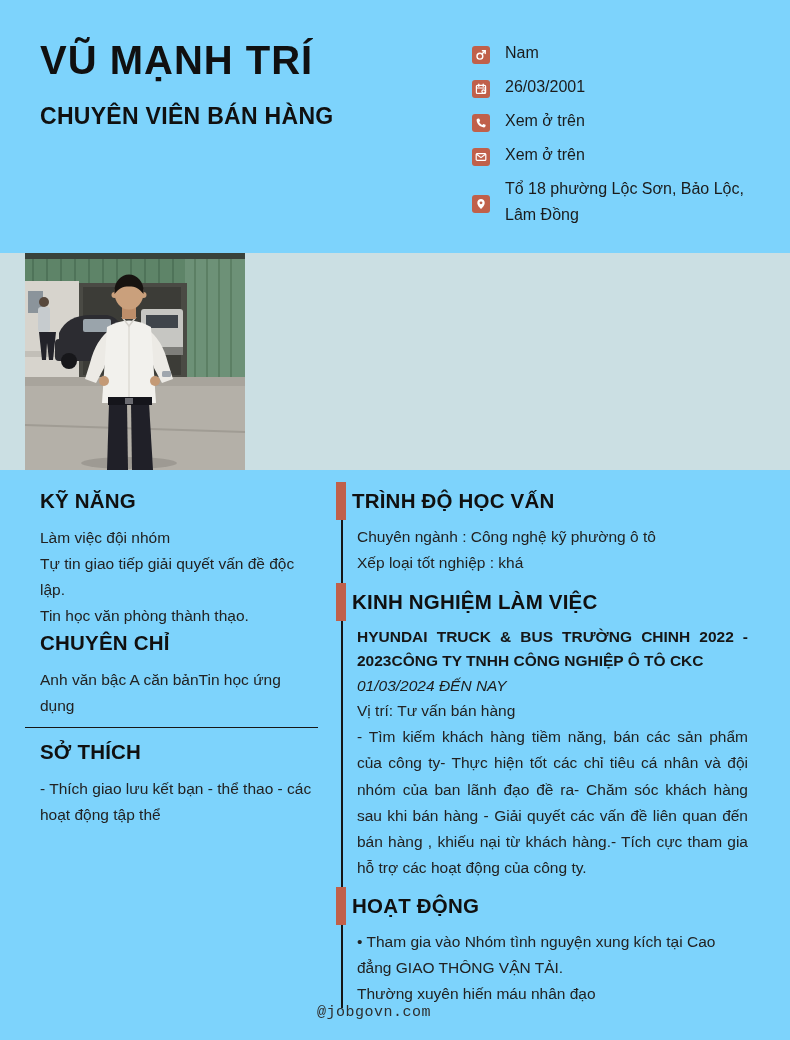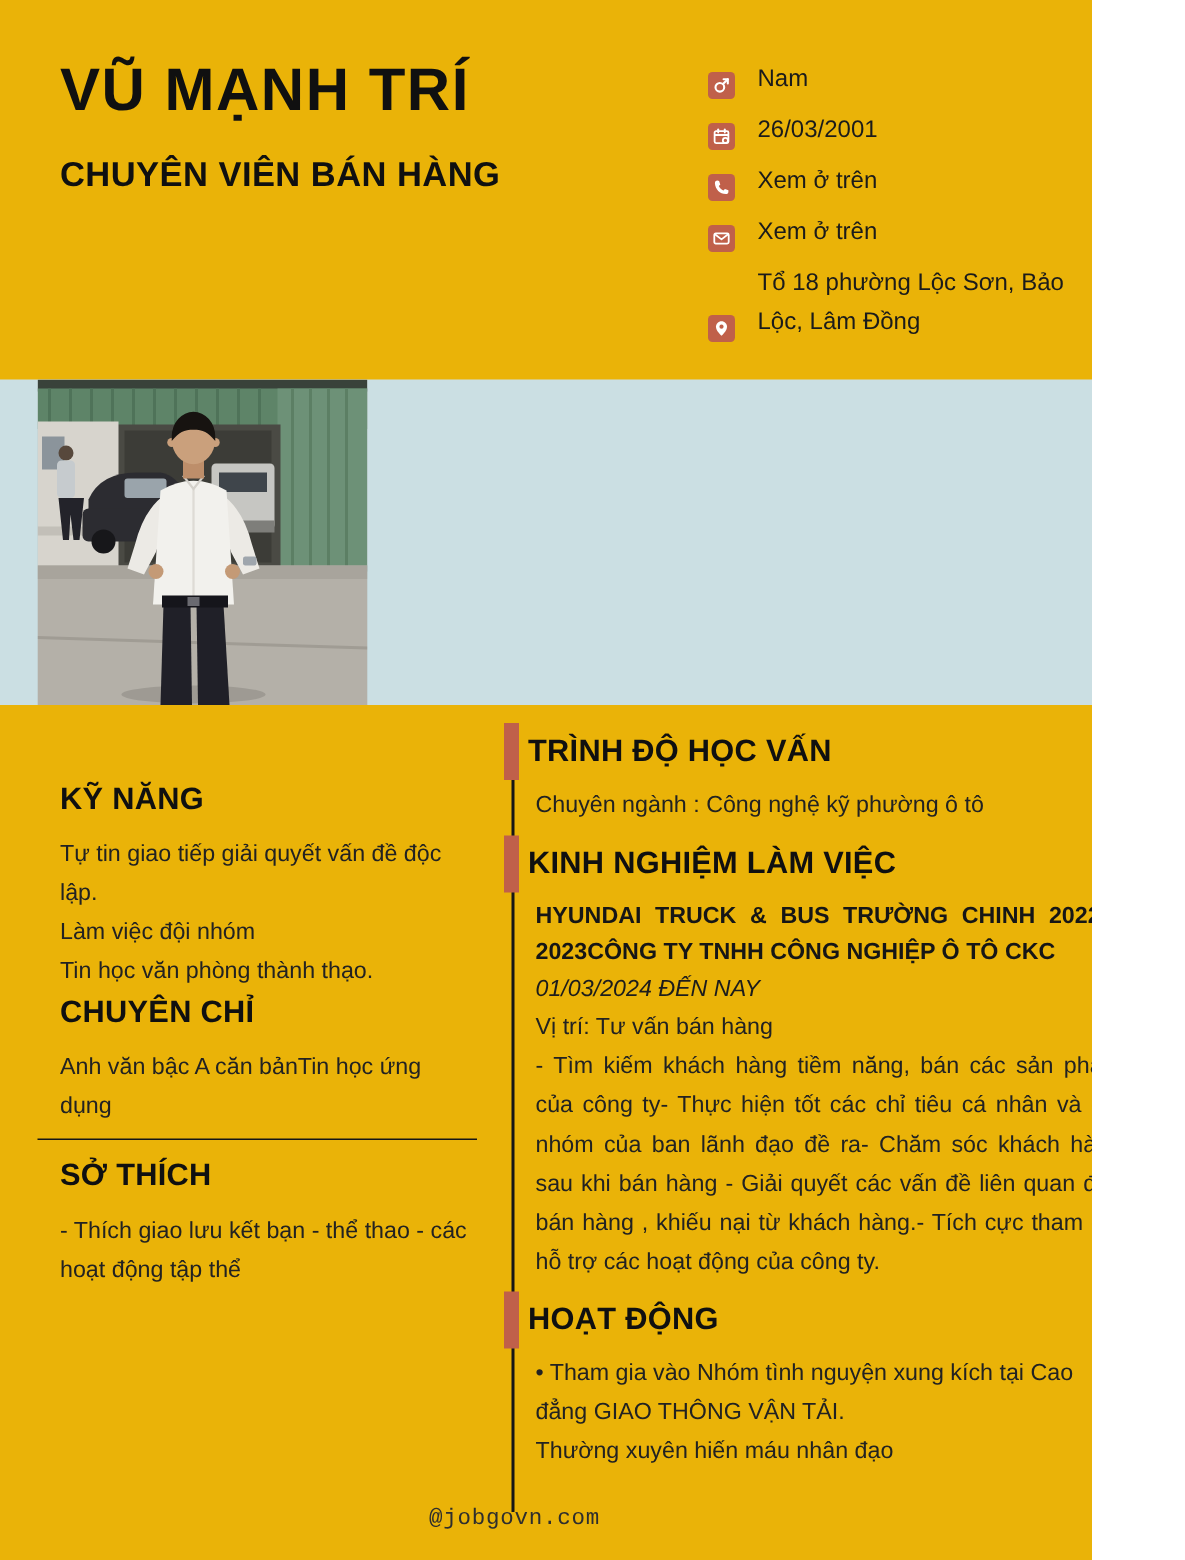--- a/index.html
+++ b/index.html
@@ -1,45 +1,45 @@
 <!DOCTYPE html>
 <html><head>
 <meta charset="utf-8">
 <style>
   html,body{margin:0;padding:0;background:#ffffff;}
   .page{
-    position:relative;width:728px;height:1040px;background:#eab308;overflow:hidden;
+    position:relative;width:790px;height:1040px;background:#7dd3fc;overflow:hidden;
     font-family:"Liberation Sans","DejaVu Sans",sans-serif;color:#1f1f1f;
   }
   
   .name{
     position:absolute;left:40px;top:36px;margin:0;
     font-size:40px;font-weight:700;letter-spacing:1px;color:#101010;line-height:1.2;
   }
   .job-title{
     position:absolute;left:40px;top:103px;
     font-size:23px;font-weight:700;letter-spacing:.3px;color:#101010;
   }
   .contact{position:absolute;left:472px;top:40px;margin:0;padding:0;list-style:none;}
-  .contact li{display:flex;gap:15px;margin-bottom:8px;align-items:flex-end;}
+  .contact li{display:flex;gap:15px;margin-bottom:8px;align-items:center;}
   .cicon{
     flex:0 0 18px;width:18px;height:18px;border-radius:3px;background:#c0604a;
     display:flex;align-items:center;justify-content:center;margin-top:4px;
   }
   .cicon svg{display:block;}
   .ctext{font-size:16px;line-height:26px;color:#1b1b1b;max-width:252px;}
   
   .band{position:absolute;left:0;top:253px;width:790px;height:217px;background:#cbdfe3;}
   .photo{position:absolute;left:25px;top:0;width:220px;height:217px;overflow:hidden;}
   .objective{
     position:absolute;left:292px;top:42px;width:452px;margin:0;
     font-size:15.5px;line-height:26.5px;text-align:justify;color:#262626;
   }
   
-  .left-col{position:absolute;left:25px;top:487px;width:293px;margin-top:32px;}
+  .left-col{position:absolute;left:25px;top:487px;width:293px;}
   .pad{padding-left:15px;}
   h3.sec{
     margin:2px 0 12px;font-size:20.5px;font-weight:700;color:#101010;letter-spacing:.2px;line-height:24px;
   }
   .line{font-size:15.5px;line-height:26px;color:#222222;}
   .mt{margin-top:12px;}
   .rule{border:none;border-top:1.6px solid #161616;margin:8px 0 0 0;width:100%;}
   .hobbies{margin-top:12px;}
   
   .vline{position:absolute;left:341px;top:489px;width:1.6px;height:519px;background:#161616;}
@@ -199,22 +199,22 @@
         <circle cx="89.5" cy="42" r="3" fill="#caa07c"></circle>
         <circle cx="118.5" cy="42" r="3" fill="#caa07c"></circle>
         <path d="M89.5 38 a14.5 16.5 0 0 1 29 0 l0 3 c-5 -6 -8 -7.5 -14.5 -7.5 c-6.5 0 -9.5 1.5 -14.5 7.5 z" fill="#171310"></path>
       </svg>
     </div>
   </section>
 
   <div class="left-col">
     <div class="pad">
       <h3 class="sec">KỸ NĂNG</h3>
+      <div class="line">Làm việc đội nhóm</div>
       <div class="line">Tự tin giao tiếp giải quyết vấn đề độc lập.</div>
-      <div class="line">Làm việc đội nhóm</div>
       <div class="line">Tin học văn phòng thành thạo.</div>
 
       <h3 class="sec mt">CHUYÊN CHỈ</h3>
       <div class="line">Anh văn bậc A căn bảnTin học ứng dụng</div>
     </div>
 
     <hr class="rule">
 
     <div class="pad hobbies">
       <h3 class="sec">SỞ THÍCH</h3>
@@ -225,20 +225,21 @@
   <div class="vline"></div>
 
   <div class="right-col">
     <section>
       <h3 class="sec">
         <span class="bar"></span>
         <span>TRÌNH ĐỘ HỌC VẤN</span>
       </h3>
       <div class="rbody">
         <div class="line">Chuyên ngành : Công nghệ kỹ phường ô tô</div>
+        <div class="line">Xếp loại tốt nghiệp : khá</div>
       </div>
     </section>
 
     <section class="exp">
       <h3 class="sec">
         <span class="bar"></span>
         <span>KINH NGHIỆM LÀM VIỆC</span>
       </h3>
       <div class="rbody">
         <p class="company">HYUNDAI TRUCK &amp; BUS TRƯỜNG CHINH 2022 - 2023CÔNG TY TNHH CÔNG NGHIỆP Ô TÔ CKC</p>

